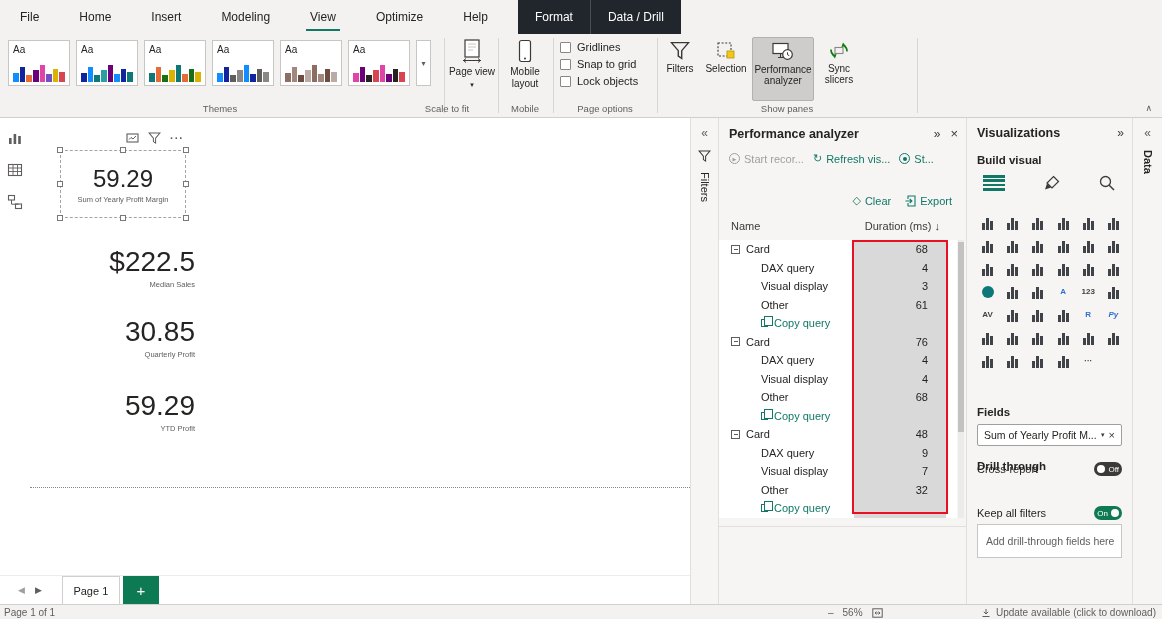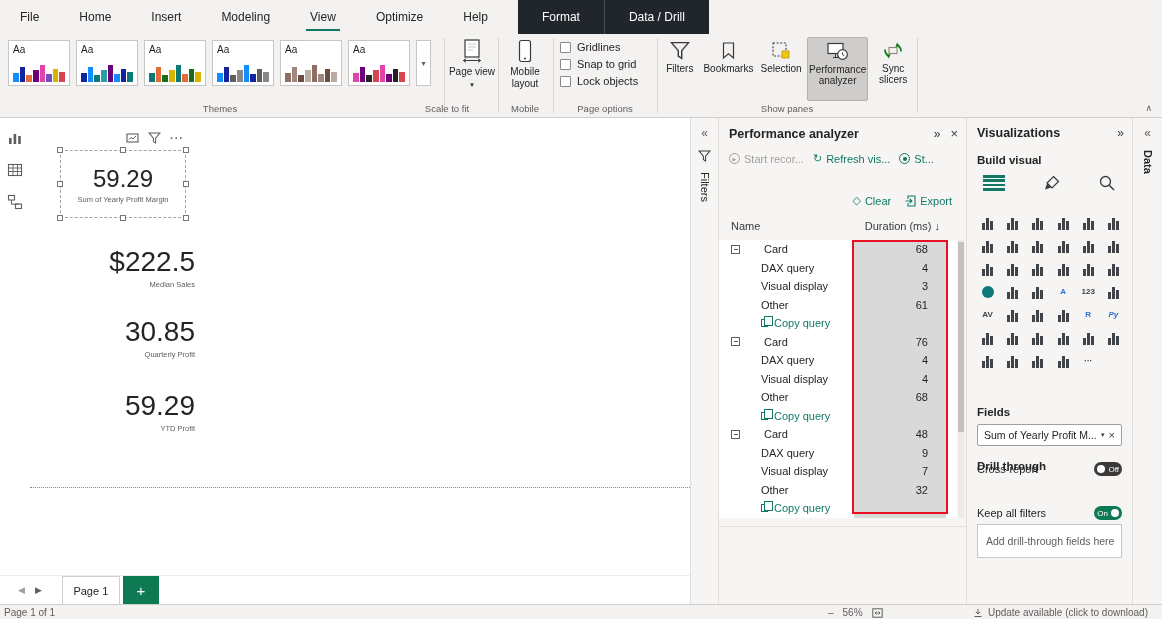--- a/index.html
+++ b/index.html
@@ -5,21 +5,21 @@
   *{margin:0;padding:0;box-sizing:border-box}
   html,body{background:#fff}
   body{font-family:"Liberation Sans",sans-serif;color:#252423}
   .app{position:relative;width:1162px;height:619px;background:#f3f2f1;overflow:hidden;font-size:11px}
 
   
   .menubar{position:absolute;top:0;left:0;right:0;height:34px;display:flex;align-items:stretch;background:#f3f2f1}
   .menu-item{padding:0 20px;display:flex;align-items:center;font-size:12px;cursor:default;position:relative}
   .menu-item.active{font-weight:400}
   .menu-item.active::after{content:"";position:absolute;left:16px;right:16px;bottom:3px;height:2.5px;background:var(--accent)}
-  .ctx-tab{background:var(--dark-tab-bg);color:#fff;padding:0 24px;display:flex;align-items:center;font-size:12px}
+  .ctx-tab{background:var(--dark-tab-bg);color:#fff;padding:0 17px;display:flex;align-items:center;font-size:12px}
   .ctx-tab.first{margin-left:10px;border-right:1px solid rgba(255,255,255,.18)}
 
   
   .ribbon{position:absolute;top:34px;left:0;right:0;height:84px;background:#f3f2f1;border-bottom:1px solid #d1cfcd}
   .group-label{position:absolute;bottom:3px;text-align:center;font-size:9.5px;color:#605e5c}
   .rdivider{position:absolute;top:4px;bottom:4px;width:1px;background:#d8d6d4}
   .themes-gallery{position:absolute;left:8px;top:6px;display:flex;gap:6px}
   .theme-thumb{width:62px;height:46px;background:#fff;border:1px solid #c8c6c4;position:relative;padding:2px 4px}
   .theme-thumb .aa{font-size:10px;color:#252423}
   .thumb-bars{position:absolute;left:4px;right:4px;bottom:3px;height:18px;display:flex;align-items:flex-end;gap:1px}
@@ -71,21 +71,21 @@
   .tool-link.disabled{color:#a19f9d}
   .play-circle{width:11px;height:11px;border:1px solid #a19f9d;border-radius:50%;display:inline-flex;align-items:center;justify-content:center;font-size:5px;color:#a19f9d}
   .stop-circle{width:11px;height:11px;border:1px solid var(--accent);border-radius:50%;display:inline-flex;align-items:center;justify-content:center}
   .stop-circle i{width:4px;height:4px;border-radius:50%;background:var(--accent)}
   .perf-actions{position:absolute;top:76px;right:14px;display:flex;gap:14px;color:var(--accent);font-size:11px}
   .perf-actions .act{display:flex;align-items:center;gap:4px}
   .perf-thead{position:absolute;top:102px;left:12px;right:26px;display:flex;justify-content:space-between;font-size:11px;color:#3b3a39}
   .perf-table{position:absolute;top:122px;left:0;right:9px;height:278px;background:#fff;overflow:hidden}
   .duration-band{position:absolute;top:0;bottom:0;left:135px;width:92px;background:var(--duration-col-bg)}
   .perf-row{position:relative;height:18.5px;display:flex;align-items:center;font-size:11px}
-  .perf-row.group{padding-left:12px;gap:24px}
+  .perf-row.group{padding-left:12px;gap:6px}
   .perf-row.child{padding-left:42px}
   .perf-row.link{padding-left:42px;color:var(--accent)}
   .row-value{position:absolute;right:29px;color:#252423}
   .collapse-box{width:9px;height:9px;border:1px solid #605e5c;position:relative;flex:none;background:#fff}
   .collapse-box::after{content:"";position:absolute;left:1.5px;right:1.5px;top:3px;height:1px;background:#605e5c}
   .copy-ico{width:7px;height:8px;border:1px solid var(--accent);position:relative;margin-right:6px;flex:none}
   .copy-ico::after{content:"";position:absolute;left:2px;top:-4px;width:7px;height:8px;border:1px solid var(--accent);background:#fff}
   .red-box{position:absolute;top:0;left:133px;width:96px;height:274px;border:2px solid var(--red-highlight);pointer-events:none;z-index:5}
   .perf-scroll{position:absolute;top:122px;right:2px;width:6px;height:278px;background:#edebe9}
   .perf-scroll .thumb{width:6px;height:190px;background:#c4c2c0;margin-top:2px}
@@ -120,21 +120,21 @@
   .add-box{position:absolute;top:406px;left:10px;right:10px;height:34px;background:#fff;border:1px solid #c8c6c4;display:flex;align-items:center;padding-left:8px;font-size:10.5px;color:#605e5c}
 
   
   .tabbar{position:absolute;left:0;bottom:0;width:690px;height:29px;background:#fff;border-top:1px solid #ececec;display:flex;align-items:center;padding-left:18px}
   .tab-arrow{font-size:9px;color:#a19f9d;margin-right:10px}
   .page-tab{width:58px;height:28px;background:#fff;border:1px solid #d1cfcd;border-bottom:none;display:flex;align-items:center;justify-content:center;font-size:11px;margin-left:10px}
   .add-page{width:36px;height:28px;background:var(--plus-green);color:#fff;font-size:15px;display:flex;align-items:center;justify-content:center;margin-left:3px}
   .statusbar{position:absolute;left:0;right:0;top:604px;height:15px;background:#f3f2f1;border-top:1px solid #d1cfcd;font-size:10px;color:#605e5c}
   .sb-left{position:absolute;left:4px;top:2px}
   .sb-zoom{position:absolute;left:828px;top:2px;display:flex;align-items:center;gap:9px}
-  .sb-update{position:absolute;right:14px;top:2px;display:flex;align-items:center;gap:5px}
+  .sb-update{position:absolute;right:6px;top:2px;display:flex;align-items:center;gap:5px}
   svg{display:block}
 </style>
 </head>
 <body>
 
 <div class="app">
 
   <div class="menubar">
     <div style="display:flex;align-items:stretch">
         <div class="menu-item">File</div>
@@ -263,28 +263,20 @@
 
     <div class="show-panes">
       <div class="pane-btn" style="width:40px">
         <span>
           <svg width="20" height="19" viewBox="0 0 14 13">
               <path d="M1 1h12L8.2 6.6V12L5.8 10.4V6.6Z" fill="none" stroke="#3b3a39" stroke-width="1"></path>
             </svg>
         </span>
         <span class="lbl">Filters</span>
       </div>
-      <div class="pane-btn" style="width:54px">
-        <span>
-          <svg width="13" height="19" viewBox="0 0 13 17">
-              <path d="M1.5 1h10v15l-5-4.2-5 4.2Z" fill="none" stroke="#3b3a39" stroke-width="1.2"></path>
-            </svg>
-        </span>
-        <span class="lbl">Bookmarks</span>
-      </div>
       <div class="pane-btn" style="width:48px">
         <span>
           <svg width="18" height="19" viewBox="0 0 18 17">
               <rect x="1" y="1" width="13" height="13" fill="none" stroke="#3b3a39" stroke-dasharray="2 1.6" stroke-width="1.1"></rect>
               <rect x="10" y="9" width="7" height="7" fill="#f2c811" stroke="#b5950f" stroke-width="0.8"></rect>
             </svg>
         </span>
         <span class="lbl">Selection</span>
       </div>
       <div class="pane-btn selected" style="width:62px">

